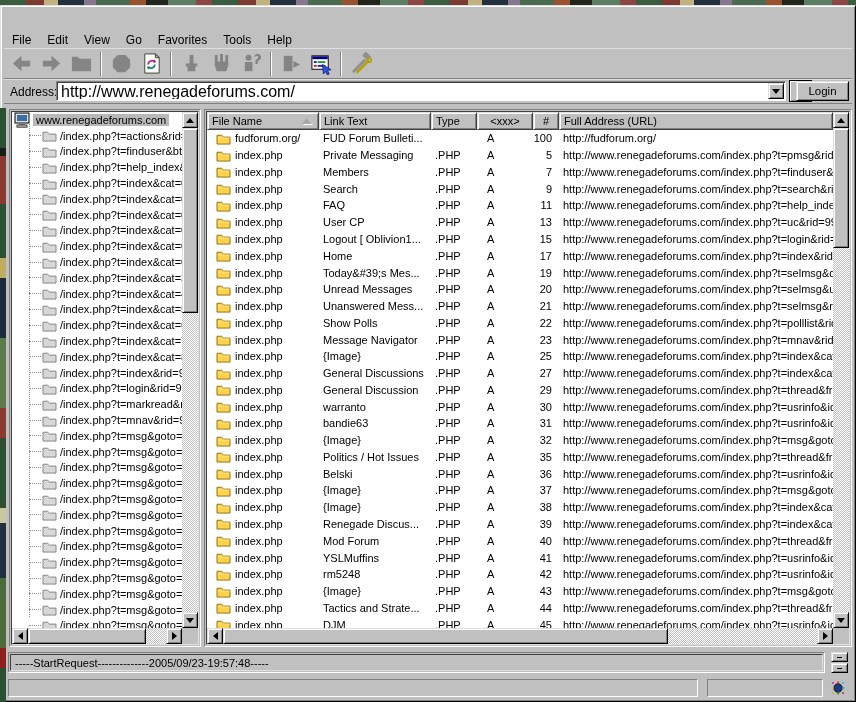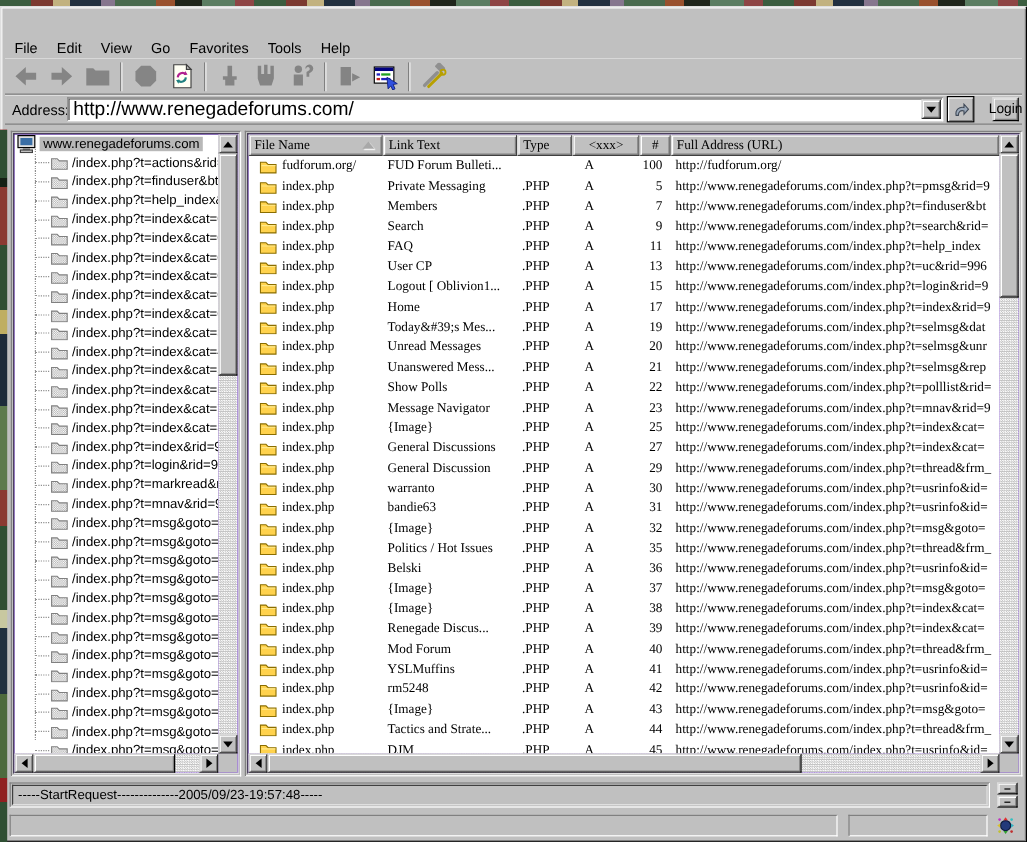--- a/index.html
+++ b/index.html
@@ -39,28 +39,28 @@
   .combo{position:absolute;left:52px;top:2px;right:66px;height:20px;background:#fff;
     border:1px solid;border-color:#808080 #fff #fff #808080;box-shadow:inset 1px 1px 0 #404040;}
   .addr-input{position:absolute;left:2px;top:2px;right:18px;bottom:1px;border:none;outline:none;
     font-family:"Liberation Sans",sans-serif;font-size:16px;padding:0 2px;background:#fff;}
   .drop-btn{position:absolute;right:1px;top:1px;width:16px;height:16px;background:#c0c0c0;
     border:1px solid;border-color:#dfdfdf #000 #000 #dfdfdf;box-shadow:inset 1px 1px 0 #fff,inset -1px -1px 0 #808080;
     display:flex;align-items:center;justify-content:center;}
   .go-btn{position:absolute;right:40px;top:1px;width:23px;height:22px;background:#c0c0c0;border:1px solid #000;
     box-shadow:inset 1px 1px 0 #fff,inset -1px -1px 0 #808080;display:flex;align-items:center;justify-content:center;}
   .go-btn svg{width:15px;height:15px;}
-  .login-btn{position:absolute;right:3px;top:2px;width:22px;height:20px;background:#c0c0c0;
+  .login-btn{position:absolute;right:3px;top:2px;width:53px;height:20px;background:#c0c0c0;
     border:1px solid;border-color:#dfdfdf #000 #000 #dfdfdf;box-shadow:inset 1px 1px 0 #fff,inset -1px -1px 0 #808080;
     display:flex;align-items:center;justify-content:center;font-size:11.5px;}
   
   .sunken{position:absolute;border:1px solid;border-color:#808080 #fff #fff #808080;}
   .inner{position:absolute;inset:1px;border:1px solid;border-color:#404040 #dfdfdf #dfdfdf #404040;background:#6d28d9;overflow:hidden;}
   .tree-panel{left:8px;top:103px;width:192px;height:538px;}
-  .list-panel{left:203px;top:103px;right:3px;height:538px;font-family:Liberation Serif, serif;}
+  .list-panel{left:203px;top:103px;right:3px;height:538px;}
   
   .tree-rows{position:absolute;left:0;top:0;right:16px;bottom:16px;overflow:hidden;background:#fff;}
   .tree-rows::before{content:'';position:absolute;left:17px;top:12px;bottom:10px;width:1px;
     background:repeating-linear-gradient(180deg,#909090 0 1px,transparent 1px 2px);}
   .trow{position:relative;height:15.8px;display:flex;align-items:center;white-space:nowrap;overflow:hidden;padding-left:17px;}
   .trow.root{padding-left:2px;}
   .tconn{width:12px;height:0;border-top:1px dotted #909090;flex:0 0 auto;}
   .tfold{width:15px;height:13px;flex:0 0 auto;margin-left:1px;}
   .tcomp{width:16px;height:16px;flex:0 0 auto;}
   .tlab{margin-left:3px;font-size:11px;}

